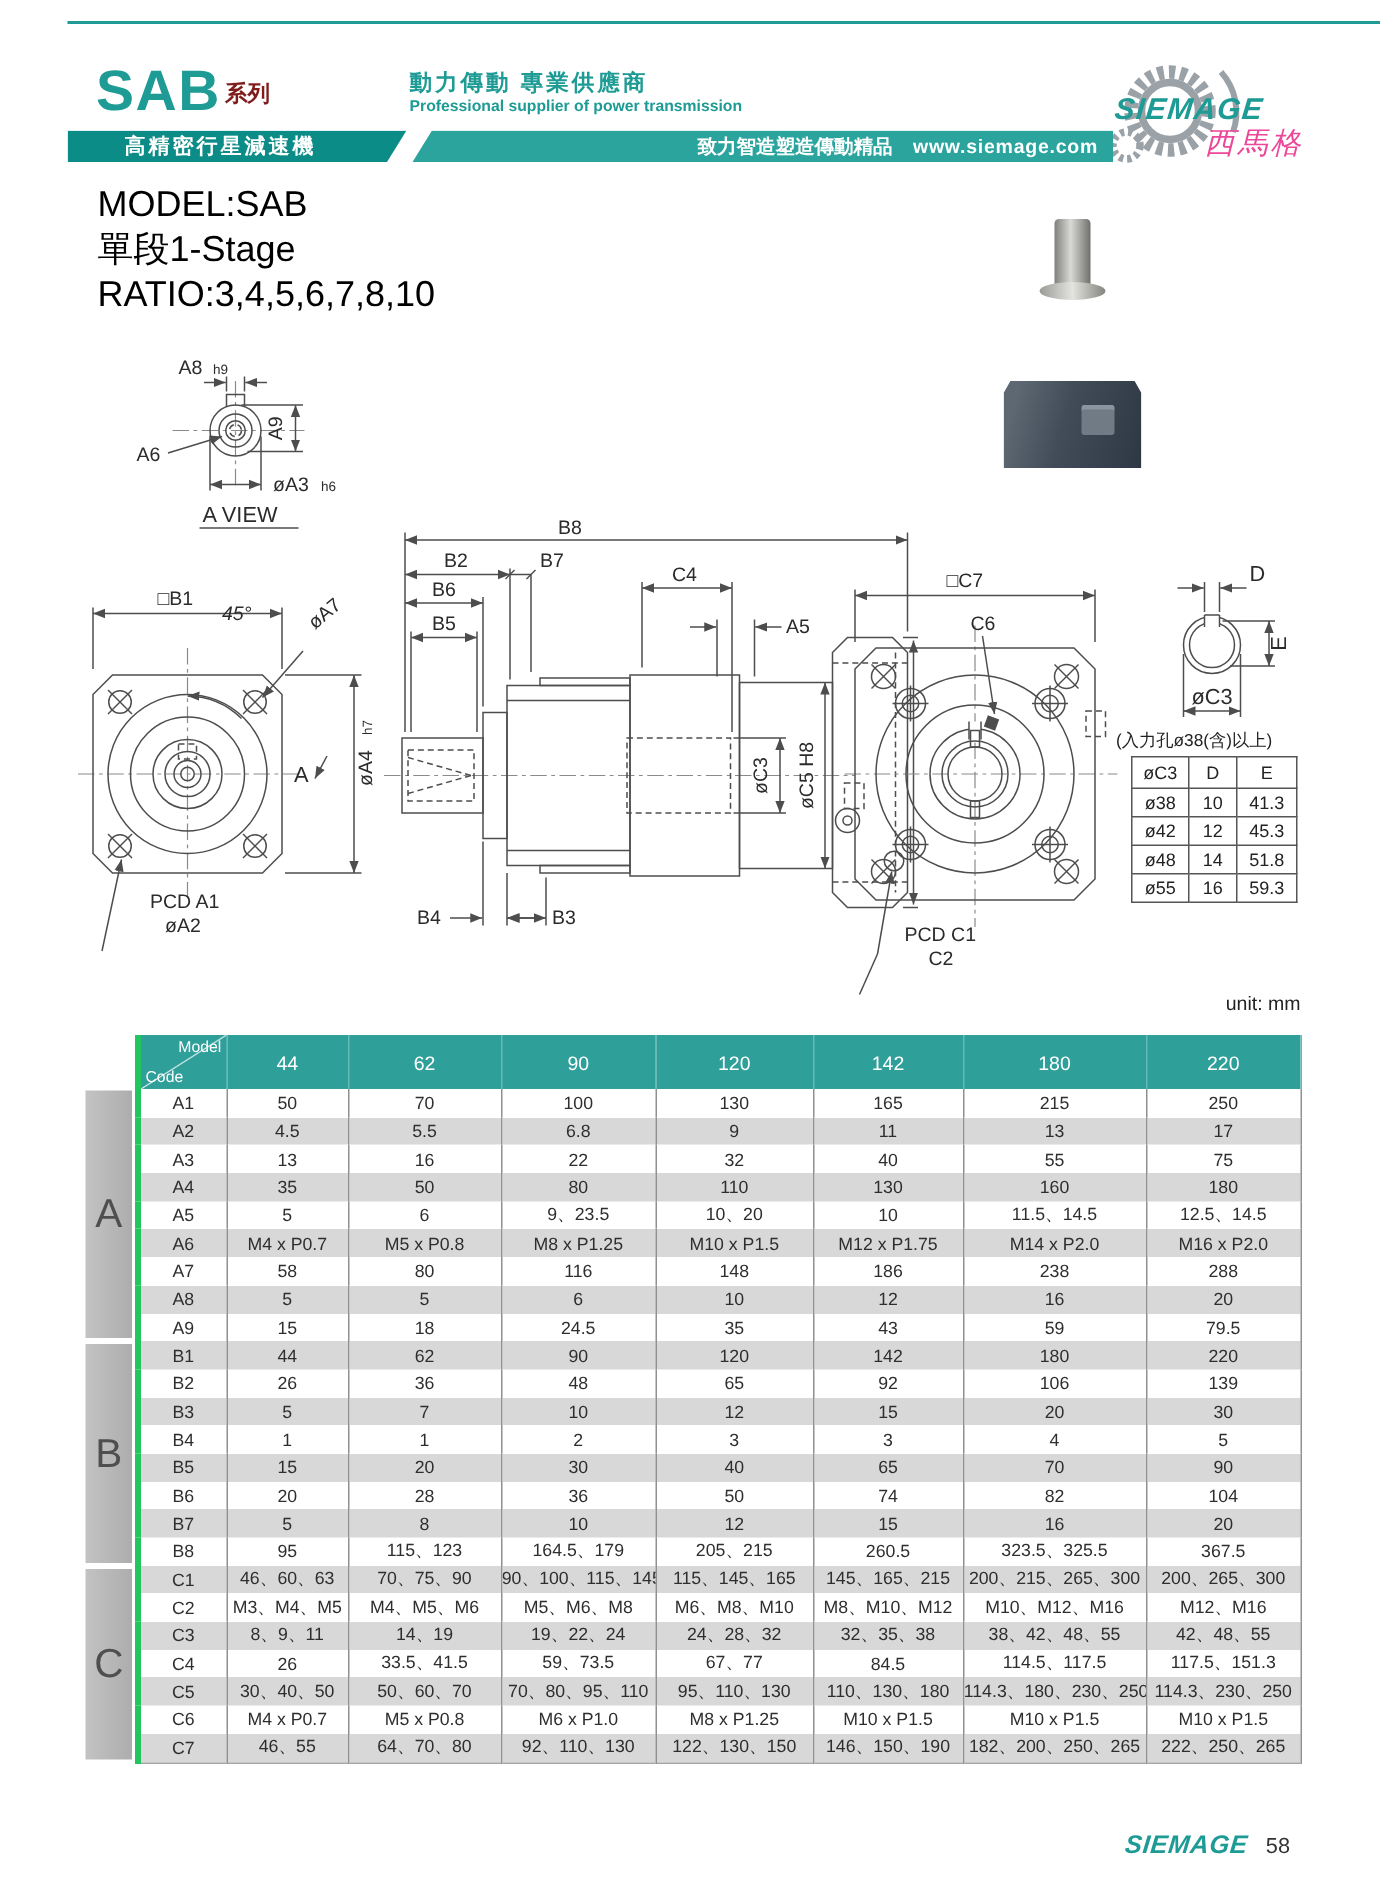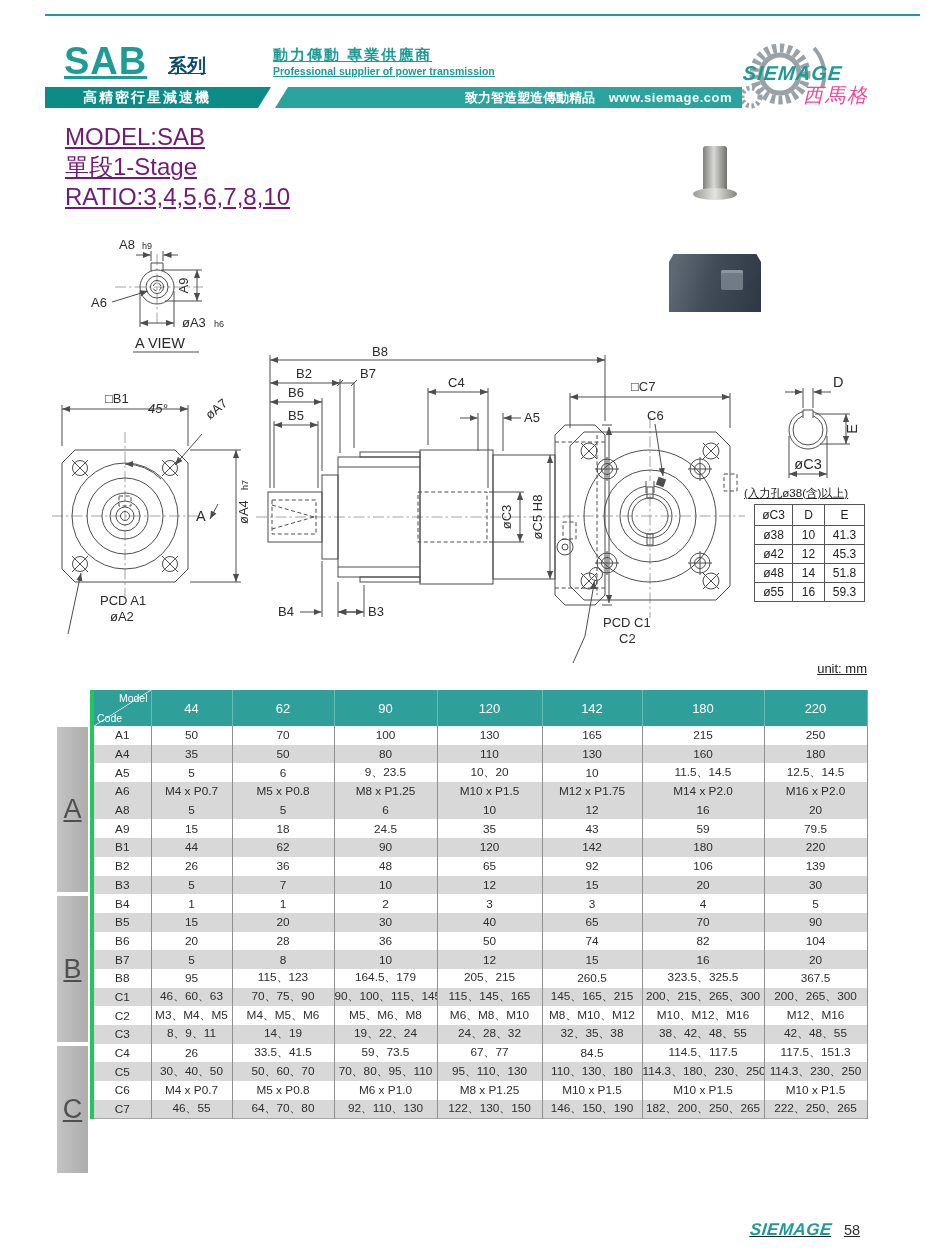--- a/index.html
+++ b/index.html
@@ -1,38 +1,38 @@
 <!DOCTYPE html>
 <html><head>
 <meta charset="utf-8">
 <style>
   html,body{margin:0;padding:0;background:#fff;}
   .page{position:relative;width:927px;height:1254px;background:#fff;overflow:hidden;
         font-family:"Liberation Sans",sans-serif;color:#222;}
-  .abs{position:absolute;text-decoration:underline;}
+  .abs{position:absolute;}
   
   .topline{left:45px;top:14px;width:875px;height:2px;background:#1d9b94;}
   .series{left:64px;top:40px;font-size:38px;font-weight:bold;color:#1d9b94;letter-spacing:1px;}
-  .series-suffix{left:168px;top:53px;font-size:19px;font-weight:bold;color:#0c4a6e;}
+  .series-suffix{left:150px;top:53px;font-size:15px;font-weight:bold;color:#7f1d1d;}
   .tag-zh{left:273px;top:46px;font-size:15px;font-weight:bold;color:#1d9b94;letter-spacing:2px;}
   .tag-en{left:273px;top:65px;font-size:10.5px;font-weight:bold;color:#1d9b94;}
   .logo{left:735px;top:36px;width:160px;height:76px;}
   .logo .logo-text{position:absolute;left:8px;top:26px;font-size:20px;font-weight:bold;font-style:italic;
       color:#1d9b94;letter-spacing:1px;transform:skewX(-6deg);}
   .logo .logo-zh{position:absolute;left:68px;top:46px;font-size:20px;font-style:italic;color:#ec4899;letter-spacing:2px;}
   .banner{left:45px;top:87px;width:697px;height:21px;}
   .banner .seg-l{position:absolute;left:0;top:0;width:226px;height:21px;background:#0c8c86;
       clip-path:polygon(0 0,100% 0,calc(100% - 13px) 100%,0 100%);
       color:#fff;font-size:14px;font-weight:bold;letter-spacing:2px;line-height:21px;padding-left:38px;box-sizing:border-box;}
   .banner .seg-r{position:absolute;left:230px;top:0;right:0;height:21px;background:#2aa49d;
       clip-path:polygon(13px 0,100% 0,100% 100%,0 100%);
       color:#fff;font-size:13px;font-weight:bold;line-height:21px;text-align:right;padding-right:10px;box-sizing:border-box;}
   .banner .seg-r .url{margin-left:10px;letter-spacing:.5px;}
   
-  .model{left:65px;top:122px;font-size:24px;color:#701a75;line-height:30px;}
+  .model{left:65px;top:122px;font-size:24px;color:#000000;line-height:30px;}
   
   .photo{left:655px;top:140px;width:125px;height:175px;}
   .photo div{position:absolute;}
   .ph-shaft{left:48px;top:6px;width:24px;height:46px;border-radius:3px 3px 0 0;
       background:linear-gradient(90deg,#7f7f7c,#d9d9d5 45%,#6f6f6c);}
   .ph-collar{left:38px;top:48px;width:44px;height:12px;border-radius:50%;
       background:linear-gradient(90deg,#9a9a96,#e3e3df 50%,#85857f);}
   .ph-flange{left:28px;top:54px;width:64px;height:16px;border-radius:50%;
       background:linear-gradient(90deg,#b0b0aa,#ececе8 45%,#8e8e86);}
   .ph-body{left:26px;top:62px;width:68px;height:58px;border-radius:4px 4px 0 0;
@@ -429,20 +429,40 @@
           <td class="code">A1</td>
           <td>50</td>
           <td>70</td>
           <td>100</td>
           <td>130</td>
           <td>165</td>
           <td>215</td>
           <td>250</td>
         </tr>
         <tr class="alt">
+          <td class="code">A2</td>
+          <td>4.5</td>
+          <td>5.5</td>
+          <td>6.8</td>
+          <td>9</td>
+          <td>11</td>
+          <td>13</td>
+          <td>17</td>
+        </tr>
+        <tr>
+          <td class="code">A3</td>
+          <td>13</td>
+          <td>16</td>
+          <td>22</td>
+          <td>32</td>
+          <td>40</td>
+          <td>55</td>
+          <td>75</td>
+        </tr>
+        <tr class="alt">
           <td class="code">A4</td>
           <td>35</td>
           <td>50</td>
           <td>80</td>
           <td>110</td>
           <td>130</td>
           <td>160</td>
           <td>180</td>
         </tr>
         <tr>
@@ -458,20 +478,30 @@
         <tr class="alt">
           <td class="code">A6</td>
           <td>M4 x P0.7</td>
           <td>M5 x P0.8</td>
           <td>M8 x P1.25</td>
           <td>M10 x P1.5</td>
           <td>M12 x P1.75</td>
           <td>M14 x P2.0</td>
           <td>M16 x P2.0</td>
         </tr>
+        <tr>
+          <td class="code">A7</td>
+          <td>58</td>
+          <td>80</td>
+          <td>116</td>
+          <td>148</td>
+          <td>186</td>
+          <td>238</td>
+          <td>288</td>
+        </tr>
         <tr class="alt">
           <td class="code">A8</td>
           <td>5</td>
           <td>5</td>
           <td>6</td>
           <td>10</td>
           <td>12</td>
           <td>16</td>
           <td>20</td>
         </tr>

